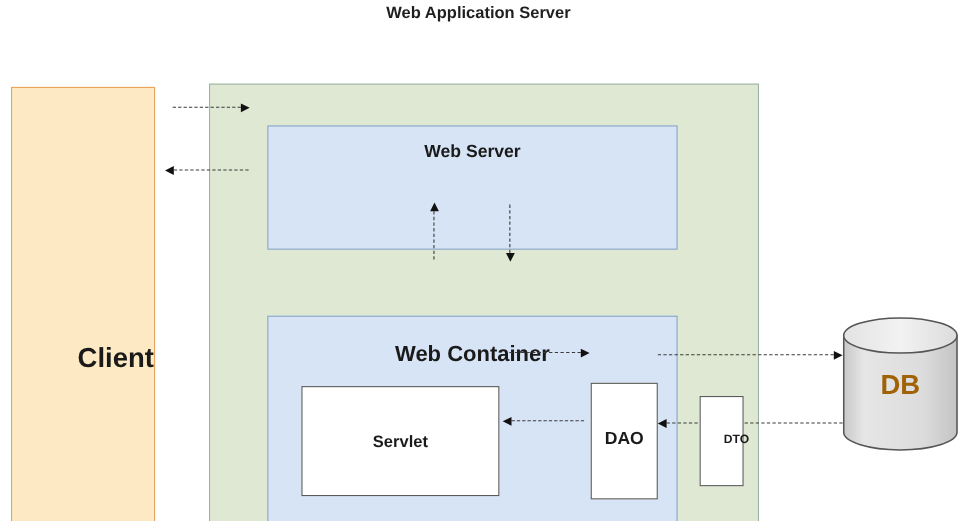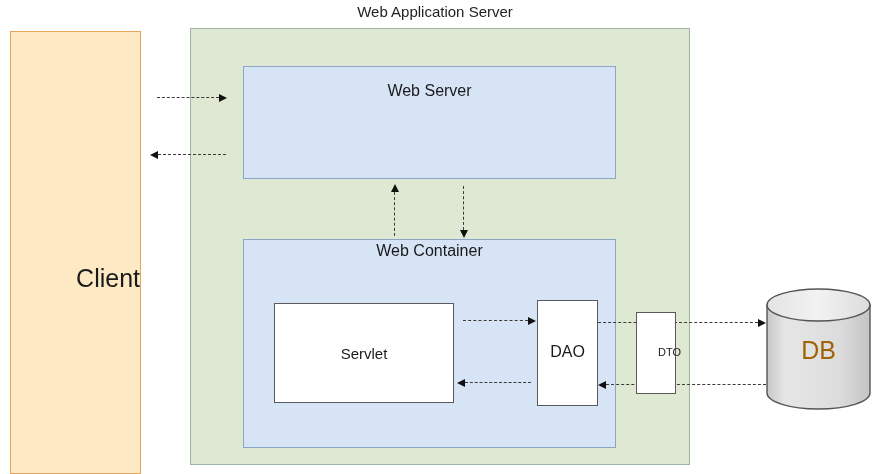--- a/index.html
+++ b/index.html
@@ -9,28 +9,30 @@
   }
   body {
     font-family: "Liberation Sans", sans-serif;
   }
   #canvas {
     position: relative;
     width: 881px;
     height: 474px;
     background: #ffffff;
     overflow: hidden;
+    font-weight: bold;
   }
 
   
   .box {
     position: absolute;
     box-sizing: border-box;
     border-style: solid;
     border-width: 1px;
+    margin-top: 48px;
   }
   .box-label {
     position: absolute;
     left: 0;
     right: 0;
     text-align: center;
     color: #1a1a1a;
     white-space: nowrap;
   }
 
@@ -83,22 +85,22 @@
 
   #webcontainer-box {
     left: 243px;
     top: 239px;
     width: 373px;
     height: 209px;
     background: #d6e4f5;
     border-color: #8aa6c4;
   }
   #webcontainer-label {
-    top: 2px;
-    font-size: 16px;
+    top: 23px;
+    font-size: 20px;
   }
 
   #servlet-box {
     left: 274px;
     top: 303px;
     width: 180px;
     height: 100px;
     background: #ffffff;
     border-color: #5a5a5a;
   }

